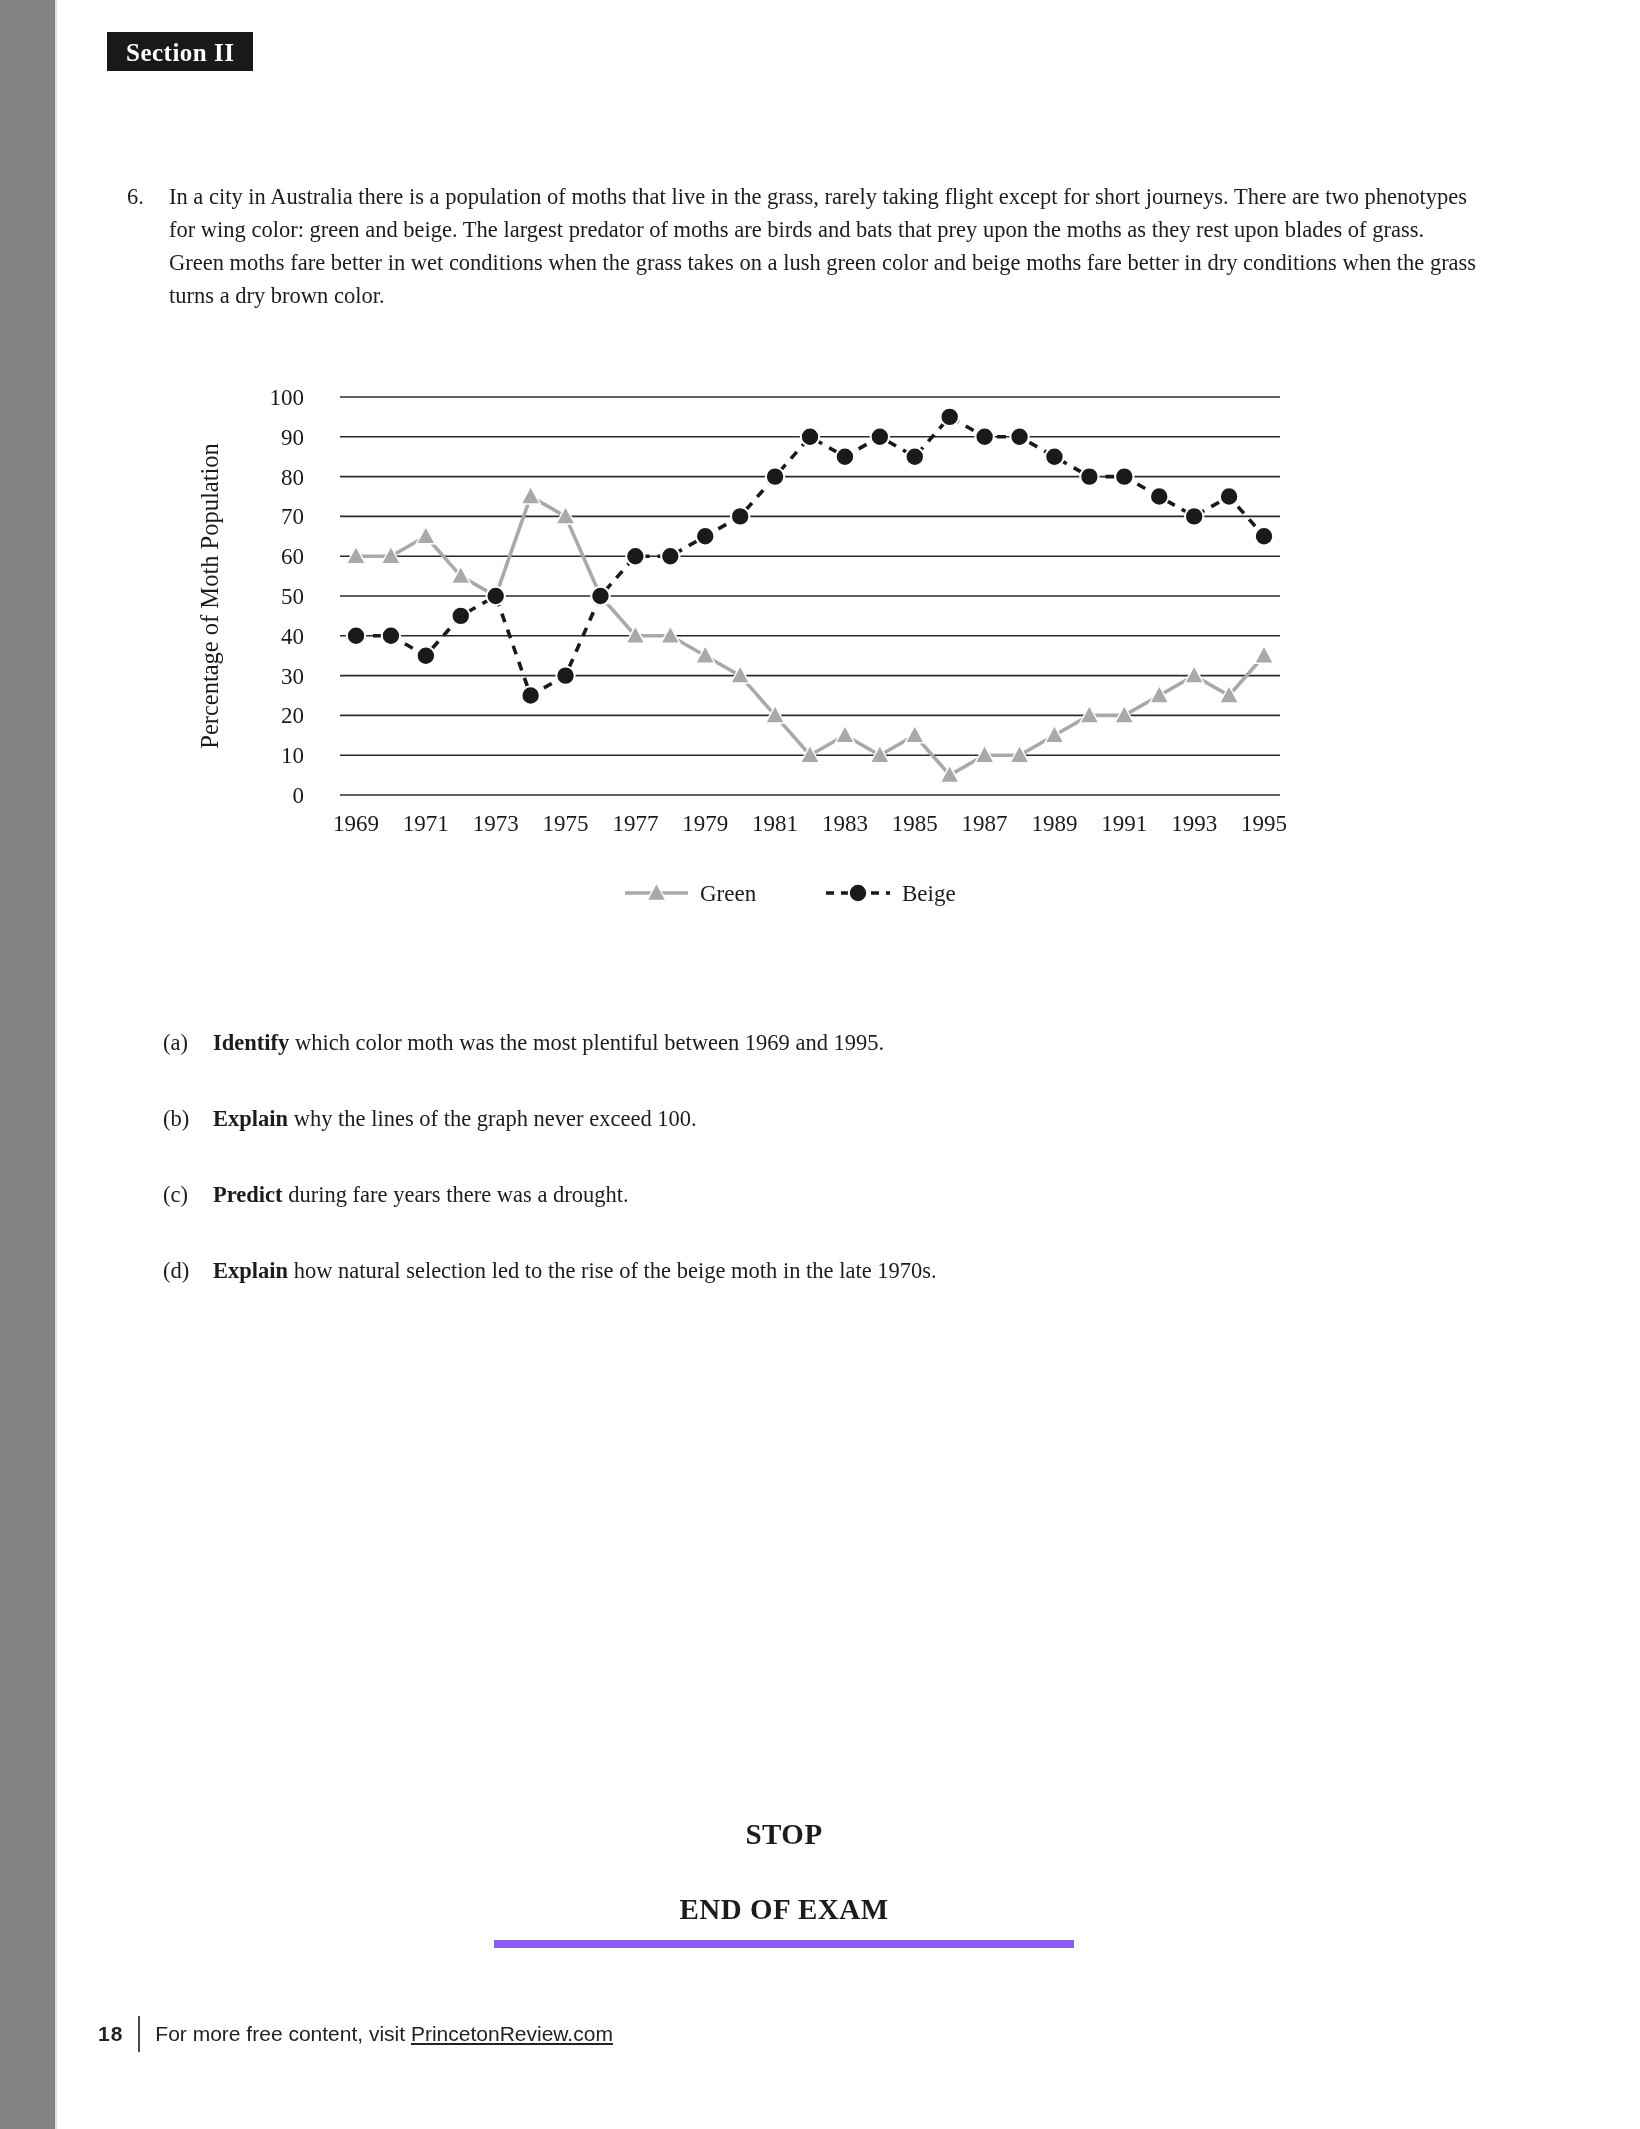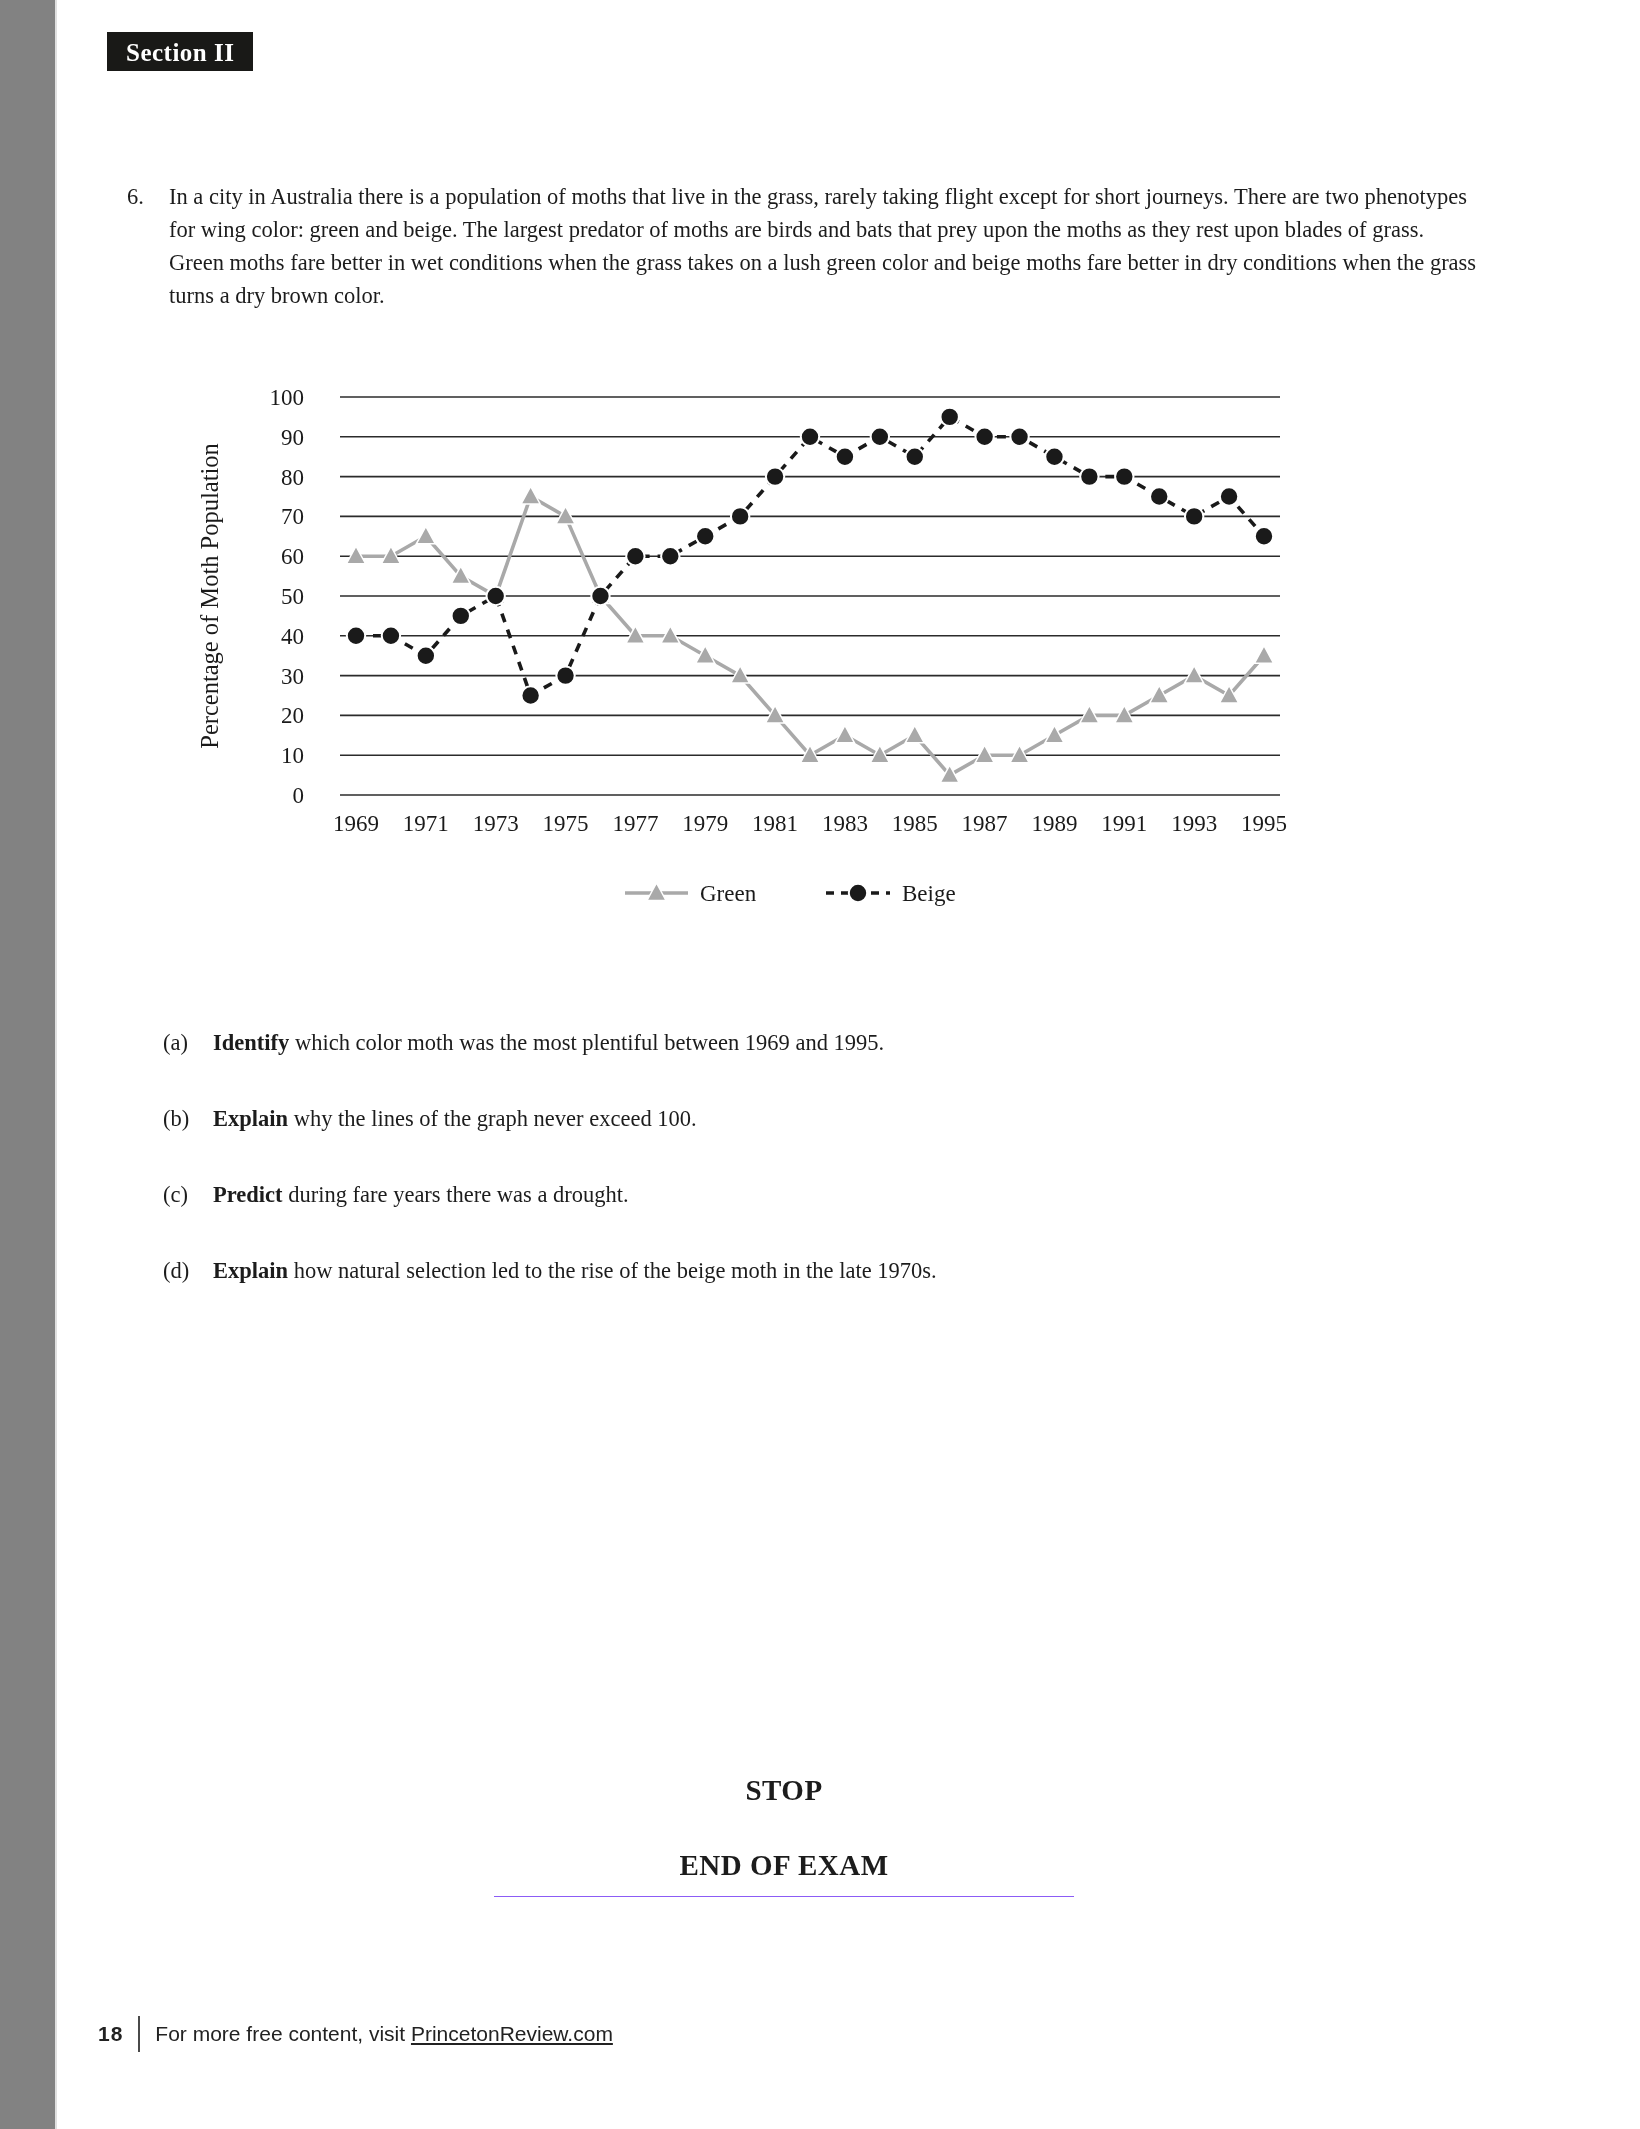--- a/index.html
+++ b/index.html
@@ -28,24 +28,24 @@
     margin-left:190px; width:940px; text-align:center;
     font-size:31px; color:#222; margin-bottom:14px;
   }
   .chart-svg-wrap { width:1240px; }
 
   .questions-list { position:absolute; left:163px; top:1030px; width:1300px; }
   .question-item { display:flex; gap:6px; font-size:22.5px; margin-bottom:50px; }
   .qi-label { flex:0 0 44px; }
   .qi-body b { font-weight:bold; }
 
-  .stop-block { position:absolute; left:494px; top:1774px; width:580px; text-align:center; }
+  .stop-block { position:absolute; left:494px; top:1818px; width:580px; text-align:center; }
   .stop-label { font-size:29px; font-weight:bold; letter-spacing:0.5px; }
   .end-label  { font-size:29px; font-weight:bold; letter-spacing:0.5px; margin-top:42px;
-                padding-bottom:14px; border-bottom:1px solid #8b5cf6; }
+                padding-bottom:14px; border-bottom:8px solid #8b5cf6; }
 
   .page-footer {
     position:absolute; left:98px; top:2016px; display:flex; align-items:center; gap:15px;
     font-family:"Liberation Sans", sans-serif; font-size:21px; color:#222;
   }
   .pf-number { font-weight:bold; letter-spacing:1px; }
   .pf-divider { width:2px; height:36px; background:#4a4a4a; }
   .pf-link { text-decoration:underline; color:#222; }
 
   svg text { font-family:"Liberation Serif", serif; fill:#1a1a1a; }

